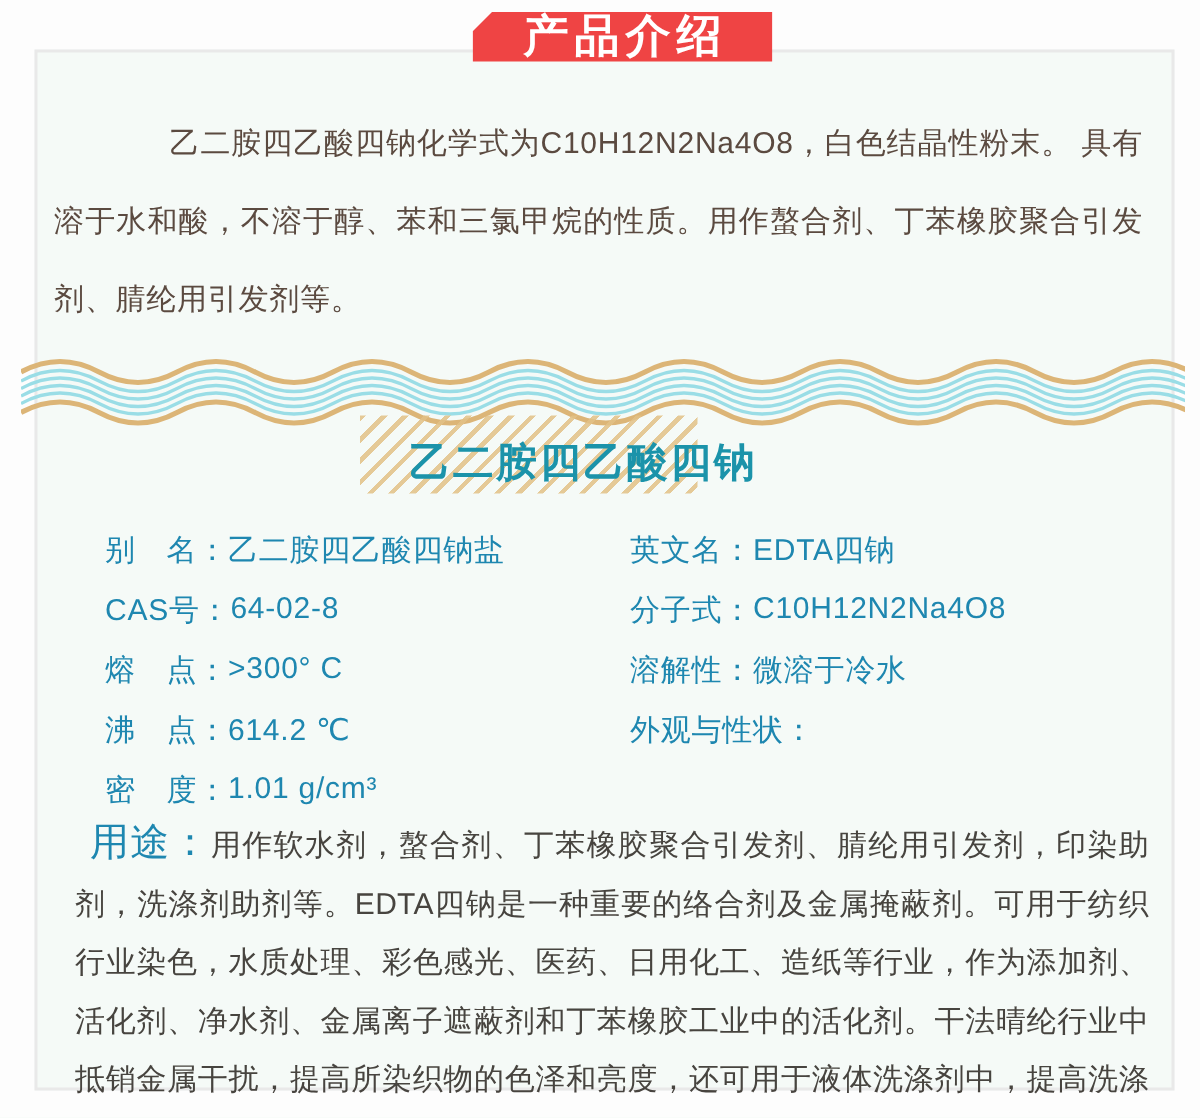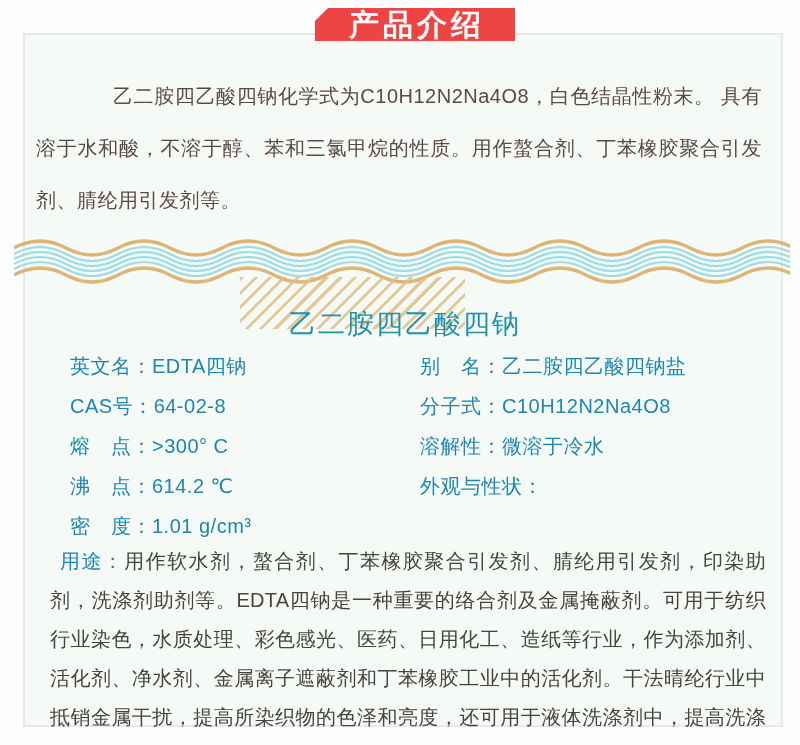--- a/index.html
+++ b/index.html
@@ -33,42 +33,42 @@
   }
 
   .waves{position:absolute;left:14px;top:236px;width:776px;height:50px;}
 
   .stripes{
     position:absolute;left:240px;top:277px;width:225px;height:52px;
     background:repeating-linear-gradient(135deg,#e2c186 0 3px,rgba(0,0,0,0) 3px 10px);
     opacity:0.85;
   }
   .section-title{
-    position:absolute;left:0;top:290px;width:778px;margin:16px;
-    text-align:center;font-size:27px;font-weight:normal;color:#1b93aa;
+    position:absolute;left:0;top:290px;width:778px;margin:0;
+    text-align:center;font-size:27px;font-weight:bold;color:#1b93aa;
     letter-spacing:2px;z-index:2;
   }
 
   .props{
     position:absolute;left:70px;top:346px;width:700px;
     display:grid;grid-template-columns:350px 1fr;grid-auto-rows:40px;
   }
   .prop-cell{
     display:flex;align-items:center;
     font-size:20px;color:#1e87b0;letter-spacing:0.5px;white-space:nowrap;
   }
   .prop-label{flex:none;}
   .prop-value{flex:none;}
 
   .uses{
     position:absolute;left:50px;top:542px;width:716px;margin:0;
     font-size:20px;line-height:39px;color:#47443f;
     text-align:justify;text-indent:10px;letter-spacing:0.2px;
   }
-  .uses-label{color:#1e87b0;font-size:20px;}
+  .uses-label{color:#1e87b0;font-size:26px;}
 </style>
 </head>
 <body>
 
 <div class="page">
 
   <div class="content-box"></div>
 
   <div class="banner">
     <span class="banner-title">产品介绍</span>
@@ -86,26 +86,26 @@
     <use href="#w" y="28" stroke="#9adde6" stroke-width="2.2"></use>
     <use href="#w" y="33" stroke="#9adde6" stroke-width="2.2"></use>
     <use href="#w" y="39" stroke="#dcb577" stroke-width="3.4"></use>
   </svg>
 
   <div class="stripes"></div>
   <h2 class="section-title">乙二胺四乙酸四钠</h2>
 
   <div class="props">
     <div class="prop-cell">
+      <span class="prop-label">别　名：</span>
+      <span class="prop-value">乙二胺四乙酸四钠盐</span>
+    </div>
+    <div class="prop-cell">
       <span class="prop-label">英文名：</span>
       <span class="prop-value">EDTA四钠</span>
-    </div>
-    <div class="prop-cell">
-      <span class="prop-label">别　名：</span>
-      <span class="prop-value">乙二胺四乙酸四钠盐</span>
     </div>
     <div class="prop-cell">
       <span class="prop-label">CAS号：</span>
       <span class="prop-value">64-02-8</span>
     </div>
     <div class="prop-cell">
       <span class="prop-label">分子式：</span>
       <span class="prop-value">C10H12N2Na4O8</span>
     </div>
     <div class="prop-cell">

